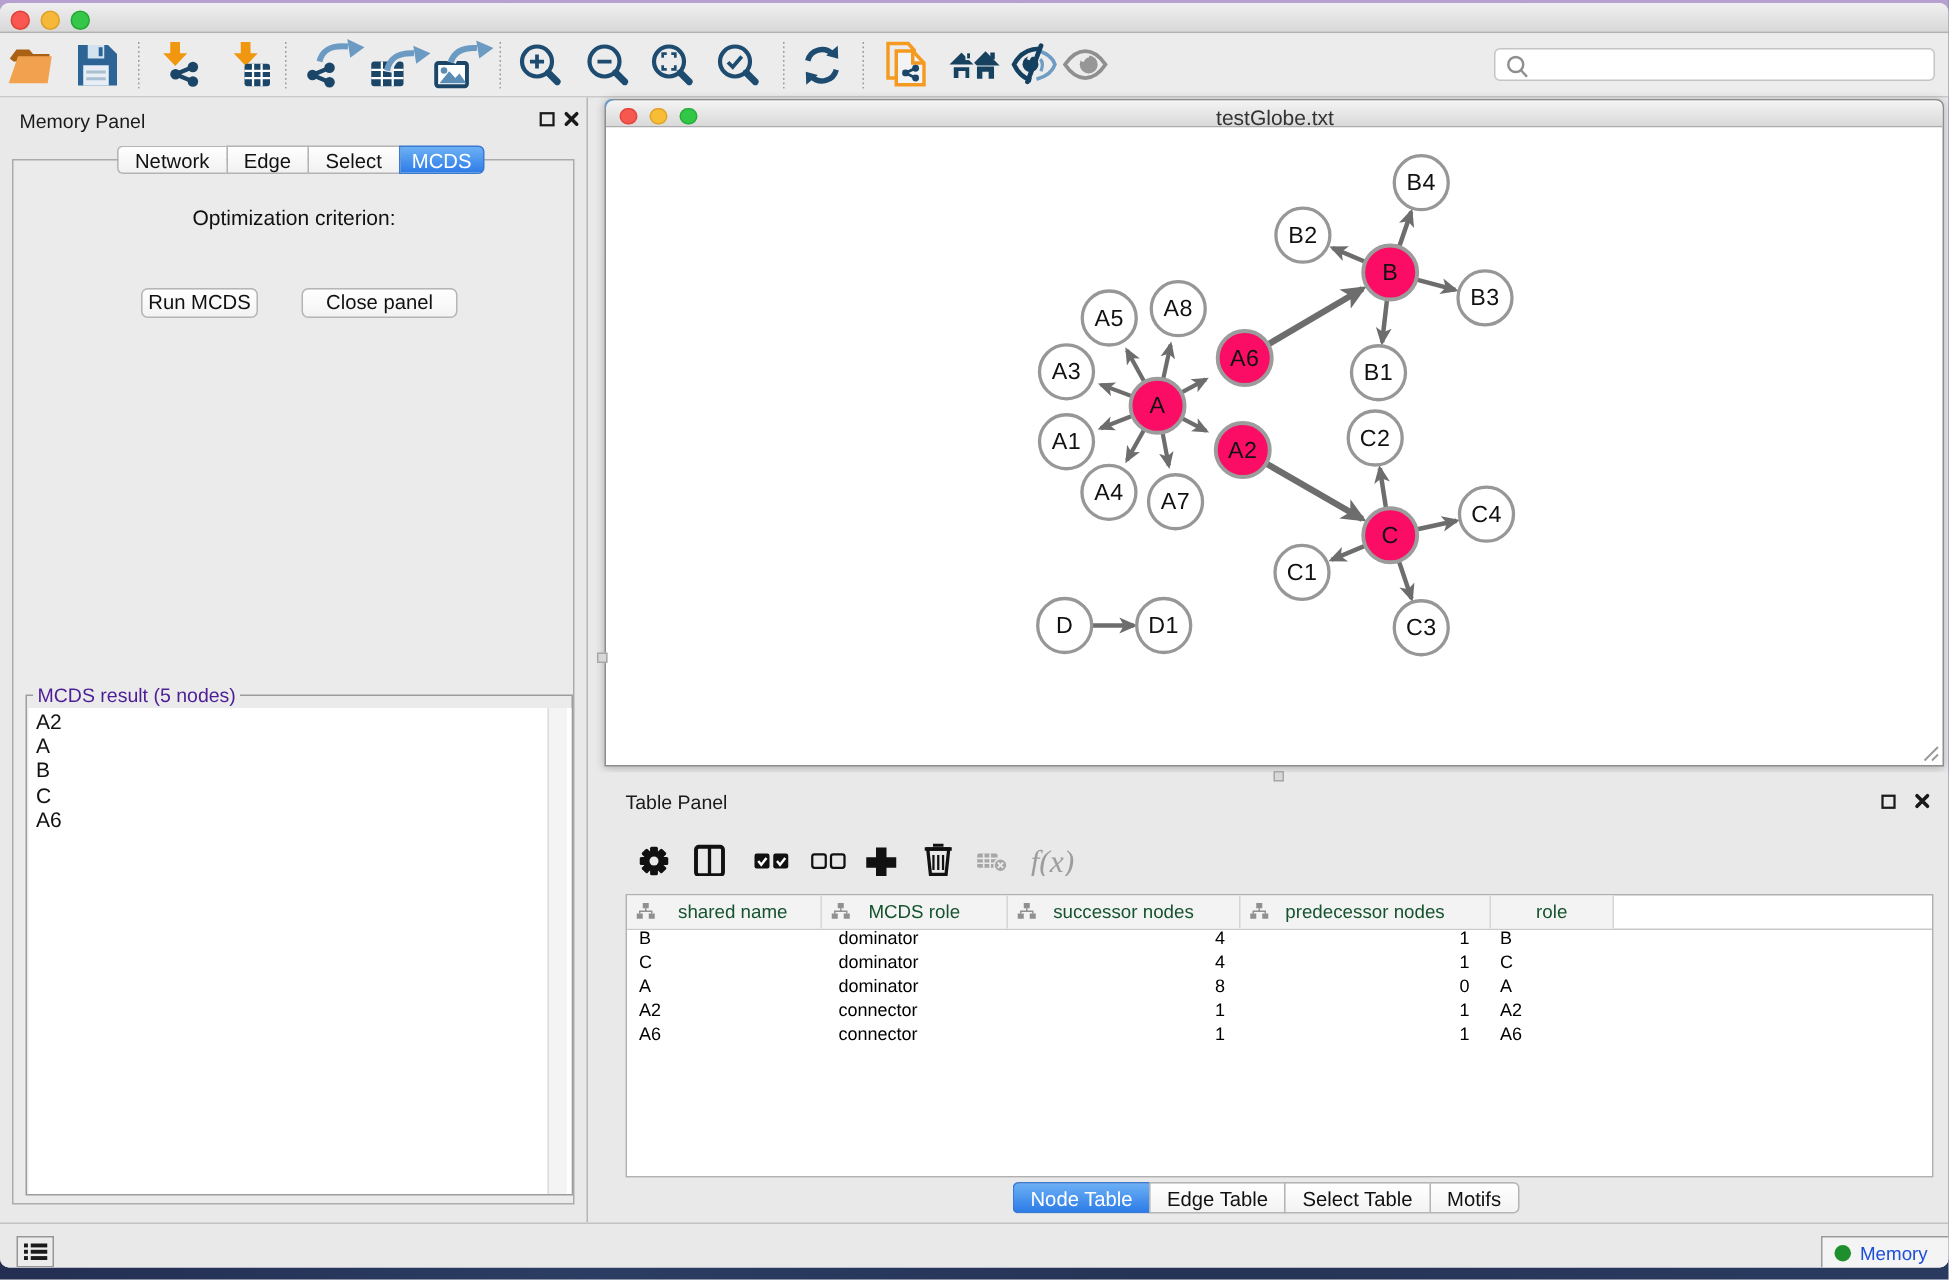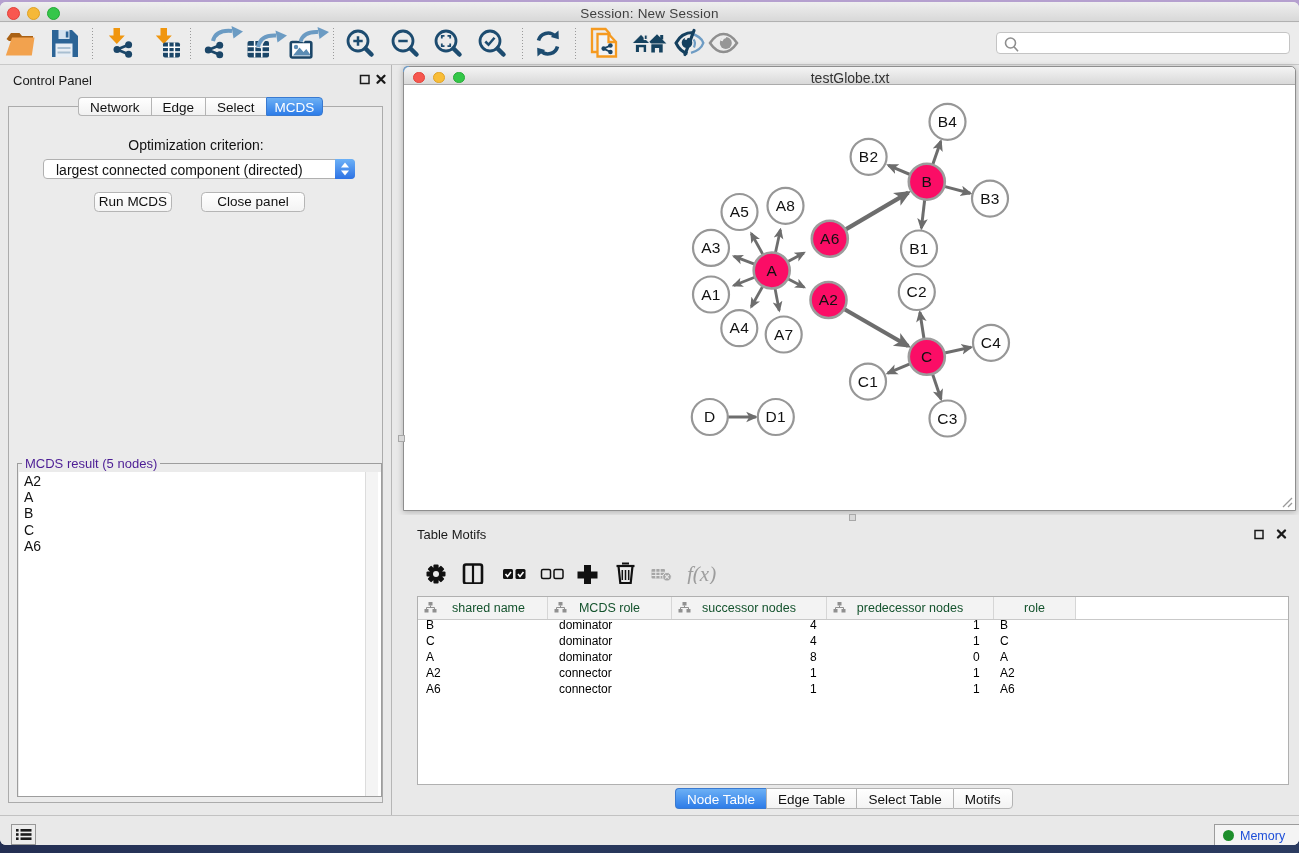--- a/index.html
+++ b/index.html
@@ -78,21 +78,20 @@
 .sq-handle { position:absolute; width:7px; height:7px; background:#d8d8d8; border:1px solid #a8a8a8; }
 </style>
 </head>
 <body>
 <div id="desk-top"></div>
 <div id="app">
   <div id="titlebar">
     <div class="tl t-red"></div>
       <div class="tl t-yel"></div>
       <div class="tl t-grn"></div>
-    <div id="title-text">Session: New Session</div>
   </div>
   <div id="toolbar">
     <svg class="tbi" style="left:3px" width="36" height="43" viewBox="0 0 36 43">
       <path d="M3.5 17 l4.5 -6 h8.5 l2.5 3 h11 v5 h-24 z" fill="#aa6114"></path>
       <path d="M2.8 33.5 L9 15.5 h22.5 L28.8 33.5 z" fill="#f2a24e"></path>
     </svg>
     <svg class="tbi" style="left:50px" width="30" height="43" viewBox="0 0 30 43">
       <path d="M2 8 h20 l6 6 v21 H2 z" fill="#2c6496"></path>
       <rect x="8.5" y="8" width="11" height="9" fill="#d3e2ef"></rect>
       <rect x="15.8" y="9.5" width="2.6" height="6" fill="#2c6496"></rect>
@@ -208,42 +207,33 @@
     </svg>
     <div id="searchbox">
       <svg width="20" height="20" viewBox="0 0 20 20" style="position:absolute;left:5px;top:1px">
         <circle cx="8.5" cy="9" r="5" fill="none" stroke="#8e8e8e" stroke-width="1.6"></circle>
         <path d="M12 12.8 l4 4.4" stroke="#8e8e8e" stroke-width="1.6"></path>
       </svg>
     </div>
   </div>
 
   <div id="cpanel">
-    <div id="cpanel-title">Control Panel</div>
+    <div id="cpanel-title">Memory Panel</div>
     <svg class="panbtns" style="left:359px" width="30" height="14" viewBox="0 0 30 14">
       <rect x="1.5" y="1.5" width="8.5" height="8" fill="none" stroke="#1a1a1a" stroke-width="1.5"></rect>
       <path d="M18.5 1.8 l7 7 M25.5 1.8 l-7 7" stroke="#1a1a1a" stroke-width="2.3" stroke-linecap="round"></path>
     </svg>
     <div id="cp-box"></div>
     <div id="cp-tabs">
       <div class="tab">Network</div>
         <div class="tab">Edge</div>
         <div class="tab">Select</div>
         <div class="tab sel" style="padding-left:8px;padding-right:8px">MCDS</div>
     </div>
     <div id="opt-label">Optimization criterion:</div>
-    <div id="dropdown">
-      <div class="dtext">largest connected component (directed)</div>
-      <div class="stepper">
-        <svg width="20" height="20" viewBox="0 0 20 20">
-          <path d="M10 3.5 l4 5 h-8 z" fill="#fff"></path>
-          <path d="M10 16.5 l4 -5 h-8 z" fill="#fff"></path>
-        </svg>
-      </div>
-    </div>
     <div class="btn" style="left:94px; top:127px; width:78px;">Run MCDS</div>
     <div class="btn" style="left:201px; top:127px; width:104px;">Close panel</div>
     <div id="fieldset">
       <legend>MCDS result (5 nodes)</legend>
       <div id="mcds-list">A2<br>A<br>B<br>C<br>A6</div>
       <div id="mcds-scroll"></div>
     </div>
   </div>
 
   <div id="netwin">
@@ -321,21 +311,21 @@
         <text x="305.8" y="328.0">D</text>
       <circle cx="371.8" cy="323.0" r="18" class="wn"></circle>
         <text x="371.8" y="328.0">D1</text>
     </svg>
     <svg style="position:absolute; right:2px; bottom:2px" width="13" height="13" viewBox="0 0 13 13">
       <path d="M12 3 L3 12 M12 8 L8 12" stroke="#9a9a9a" stroke-width="1.3"></path>
     </svg>
   </div>
 
   <div id="tpanel">
-    <div id="tp-title">Table Motifs</div>
+    <div id="tp-title">Table Panel</div>
     <svg class="panbtns" style="left:860px; top:13px" width="36" height="14" viewBox="0 0 36 14">
       <rect x="2" y="2.5" width="8" height="8" fill="none" stroke="#1a1a1a" stroke-width="1.5"></rect>
       <path d="M25 2.5 l7 7 M32 2.5 l-7 7" stroke="#1a1a1a" stroke-width="2.4" stroke-linecap="round"></path>
     </svg>
     <div id="tp-toolbar">
       <svg width="320" height="36" viewBox="0 0 320 36">
         <g fill="#111">
           <g transform="translate(19,26)">
             <g fill="#111">
               <rect x="-2.6" y="-9.5" width="5.2" height="19" rx="1"></rect>

